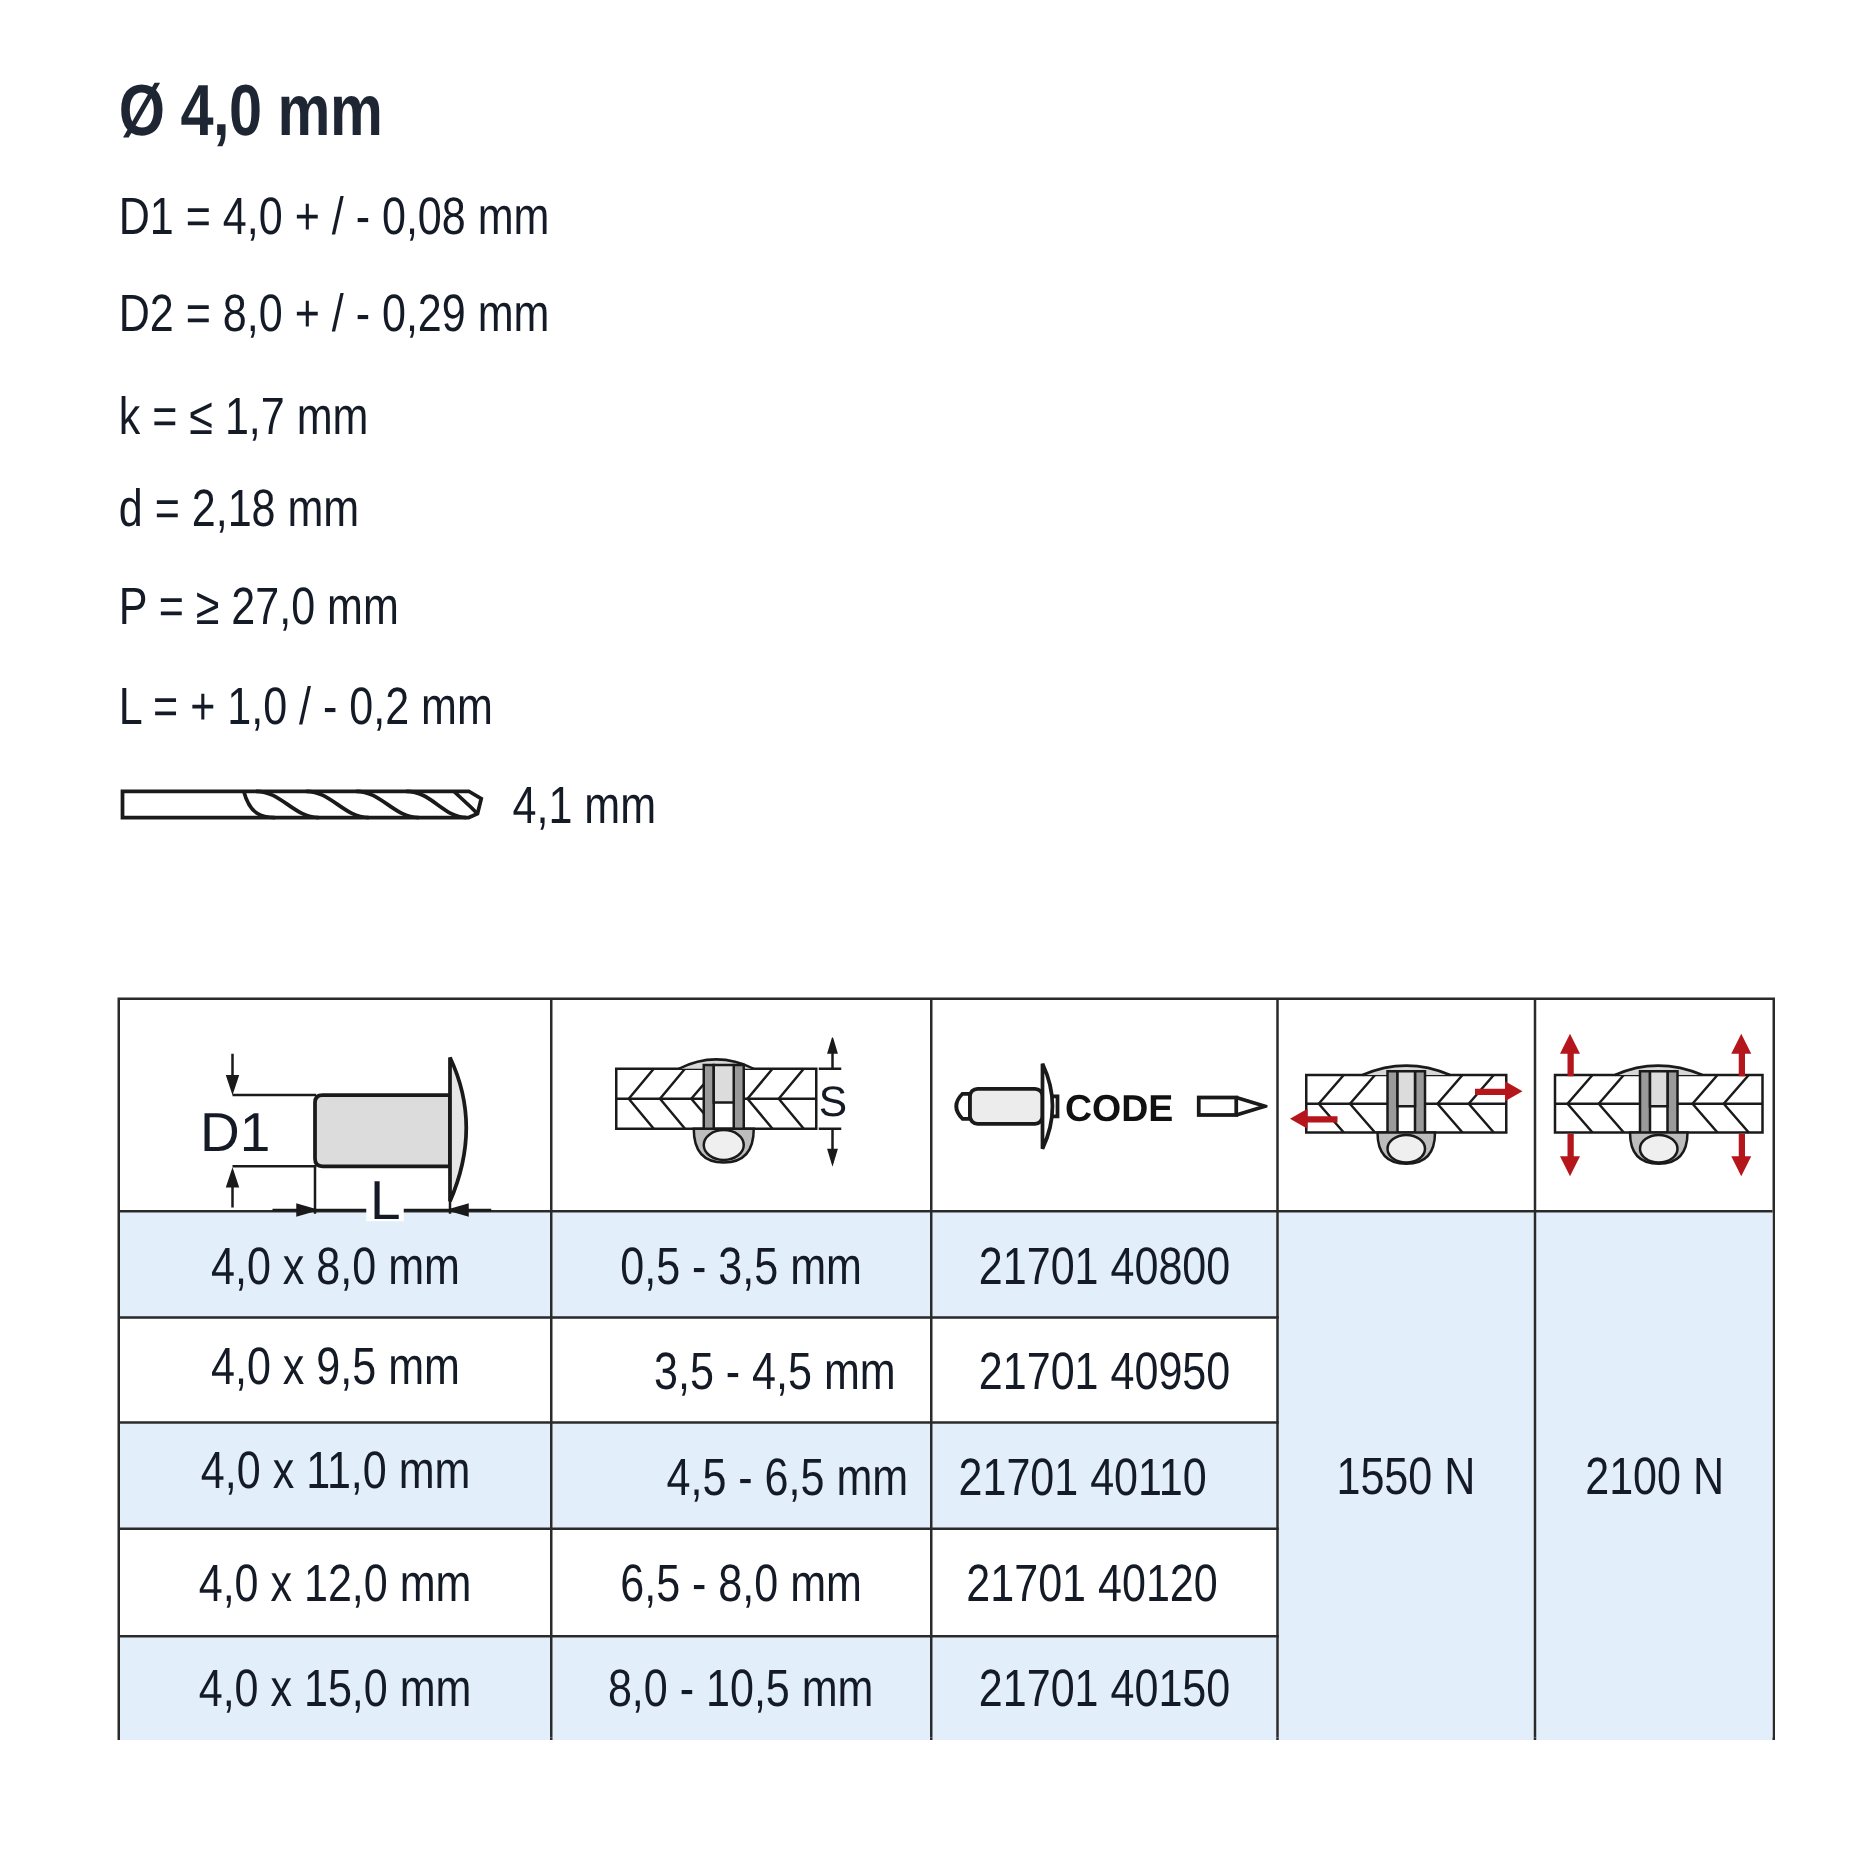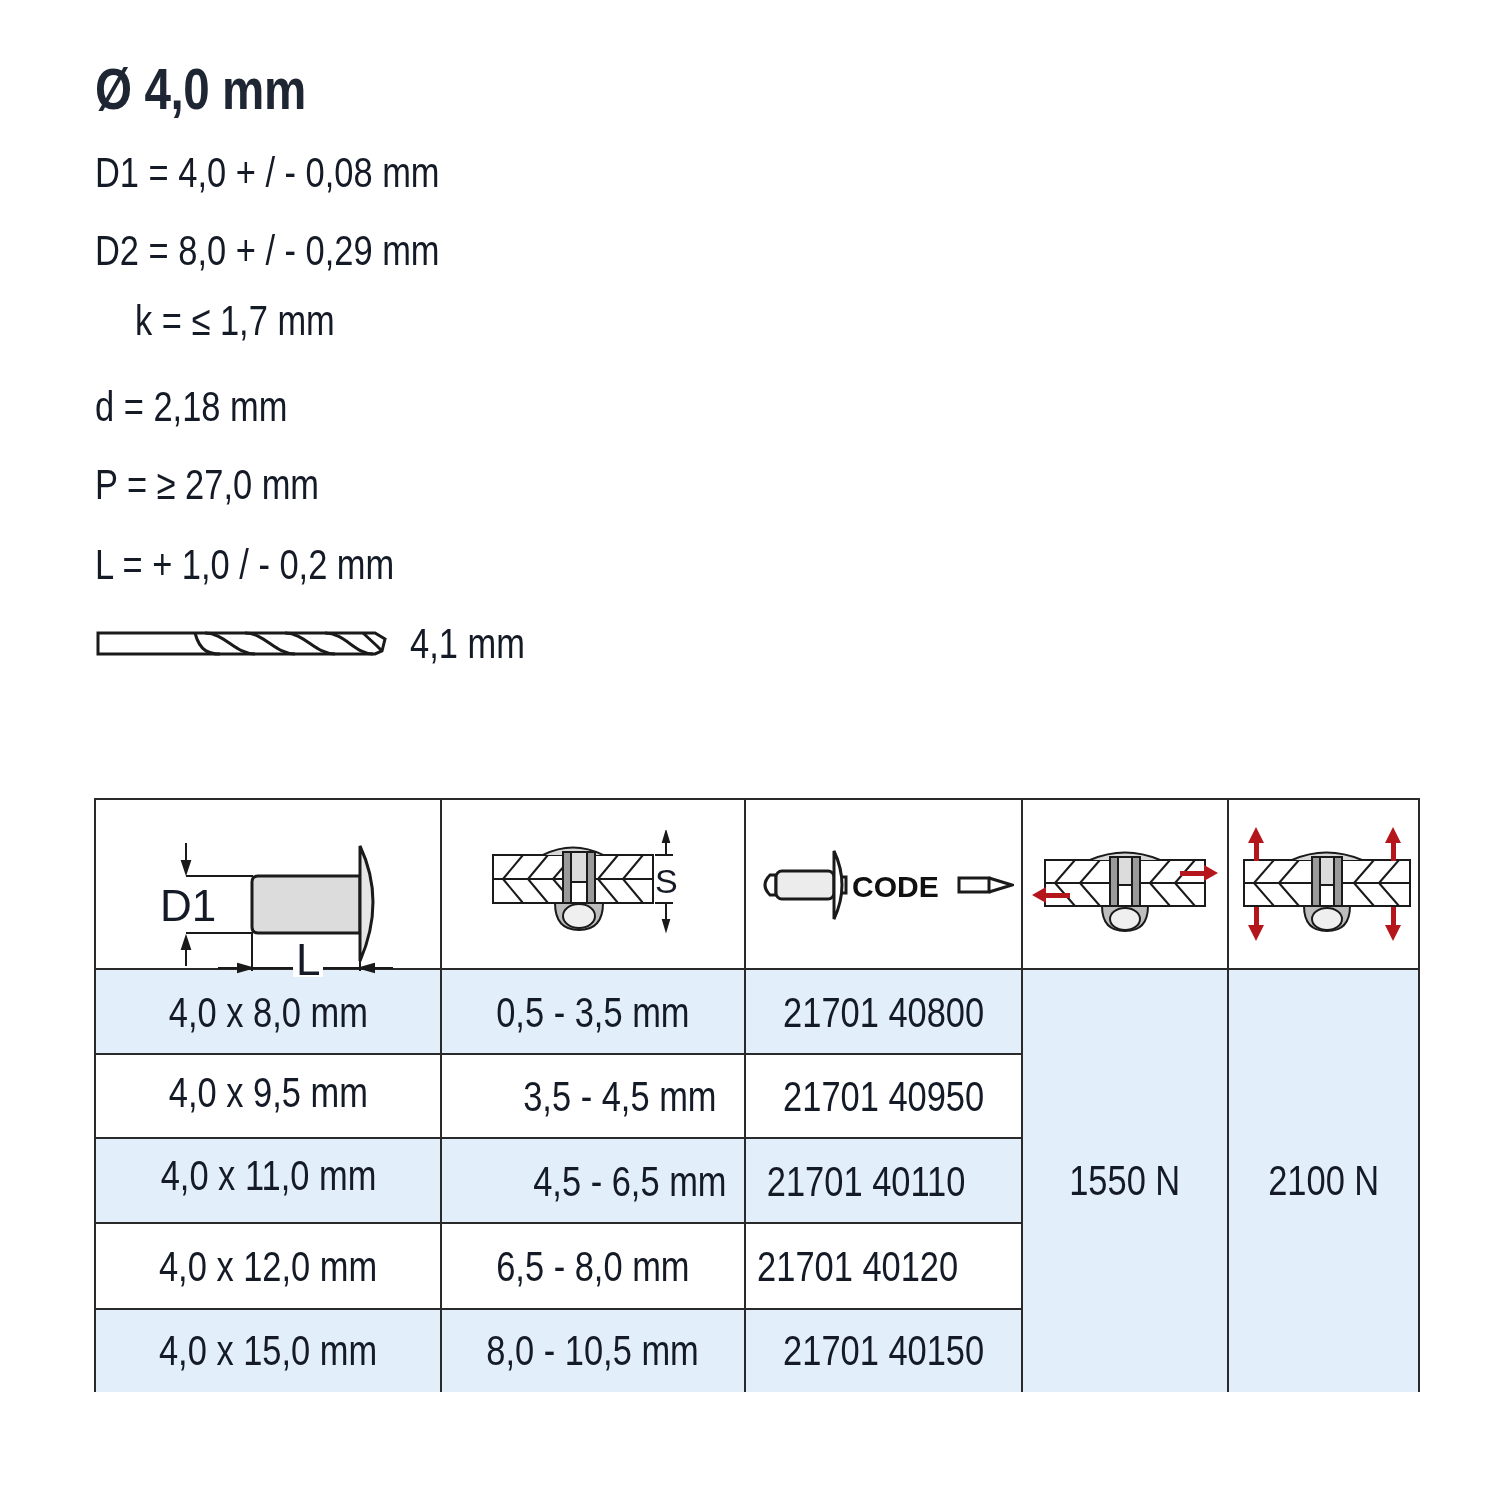--- a/index.html
+++ b/index.html
@@ -39,21 +39,21 @@
 </style>
 </head>
 <body>
 
 <div class="title">
   <span class="cond">Ø 4,0 mm</span>
 </div>
 
 <div class="spec" style="top:152px;"><span class="cond">D1 = 4,0 + / - 0,08 mm</span></div>
 <div class="spec" style="top:230px;"><span class="cond">D2 = 8,0 + / - 0,29 mm</span></div>
-<div class="spec" style="top:300px;margin-left:40px;"><span class="cond">k = ≤ 1,7 mm</span></div>
+<div class="spec" style="top:312px;"><span class="cond">k = ≤ 1,7 mm</span></div>
 <div class="spec" style="top:386px;"><span class="cond">d = 2,18 mm</span></div>
 <div class="spec" style="top:464px;"><span class="cond">P = ≥ 27,0 mm</span></div>
 <div class="spec" style="top:544px;"><span class="cond">L = + 1,0 / - 0,2 mm</span></div>
 
 <div class="drill">
   <svg width="295" height="36" viewBox="0 0 295 36">
     <g fill="none" stroke="#1a1a1a" stroke-width="3">
       <path d="M3,9 L280,9 L290,15 L287,27 L280,30 L3,30 Z" fill="#fff"></path>
       <path d="M100,9 C105,28 115,30 125,30"></path>
       <path d="M110,9 C130,9 140,30 160,30"></path>
@@ -228,21 +228,21 @@
   <div class="cell" style="left:650px;top:339px;width:241px;height:85px;">
       <span class="txt">21701 40110</span>
     </div>
 
   <div class="cell" style="left:0;top:424px;width:344px;height:86px;">
       <span class="txt">4,0 x 12,0 mm</span>
     </div>
   <div class="cell" style="left:346px;top:424px;width:302px;height:86px;">
       <span class="txt">6,5 - 8,0 mm</span>
     </div>
-  <div class="cell" style="left:624px;top:424px;width:275px;height:86px;">
+  <div class="cell" style="left:640px;top:424px;width:275px;height:86px;">
       <span class="txt">21701 40120</span>
     </div>
 
   <div class="cell" style="left:0;top:510px;width:344px;height:82px;">
       <span class="txt">4,0 x 15,0 mm</span>
     </div>
   <div class="cell" style="left:346px;top:510px;width:302px;height:82px;">
       <span class="txt">8,0 - 10,5 mm</span>
     </div>
   <div class="cell" style="left:650px;top:510px;width:275px;height:82px;">

